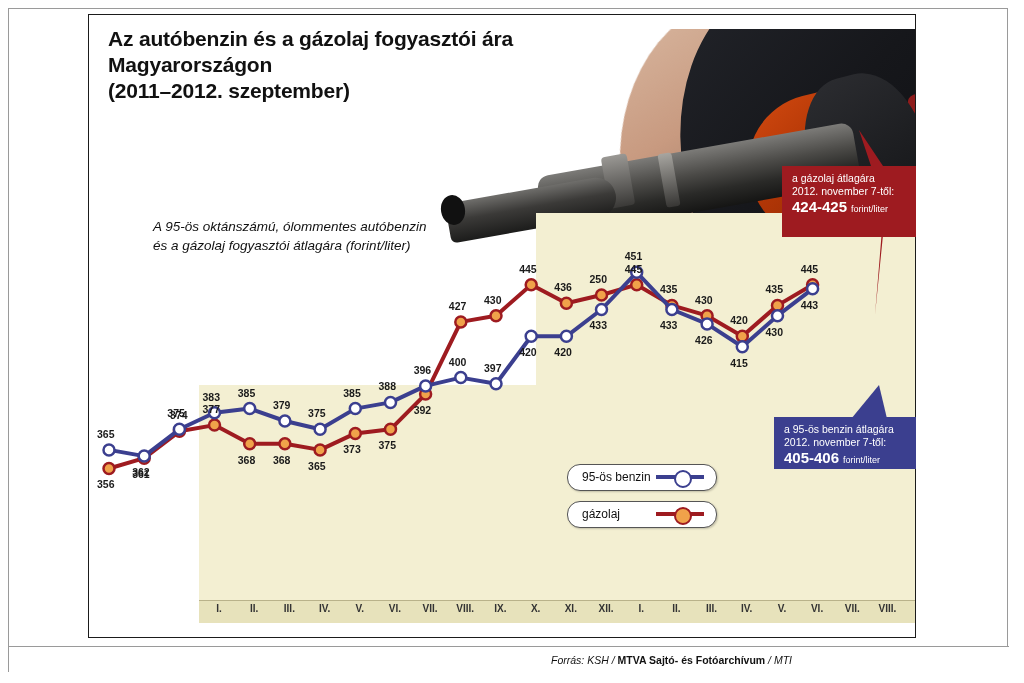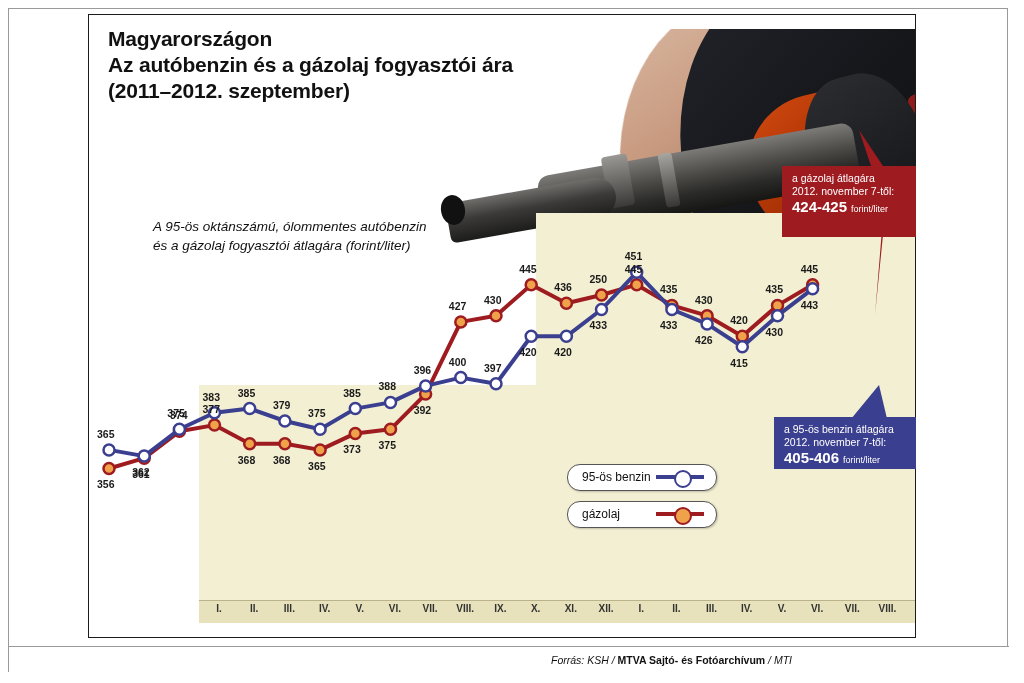--- a/index.html
+++ b/index.html
@@ -485,22 +485,22 @@
         <span class="legend-line red">
           <span class="bar"></span>
             <span class="dot"></span>
         </span>
       </div>
     </div>
 
   </div>
 
   <div class="title">
+    <div>Az autóbenzin és a gázolaj fogyasztói ára</div>
     <div>Magyarországon</div>
-    <div>Az autóbenzin és a gázolaj fogyasztói ára</div>
     <div>(2011–2012. szeptember)</div>
   </div>
 
   <div class="subtitle">
     <div>A 95-ös oktánszámú, ólommentes autóbenzin</div>
     <div>és a gázolaj fogyasztói átlagára (forint/liter)</div>
   </div>
 
   <div class="callout callout-red">
     <div class="l1">a gázolaj átlagára</div>

